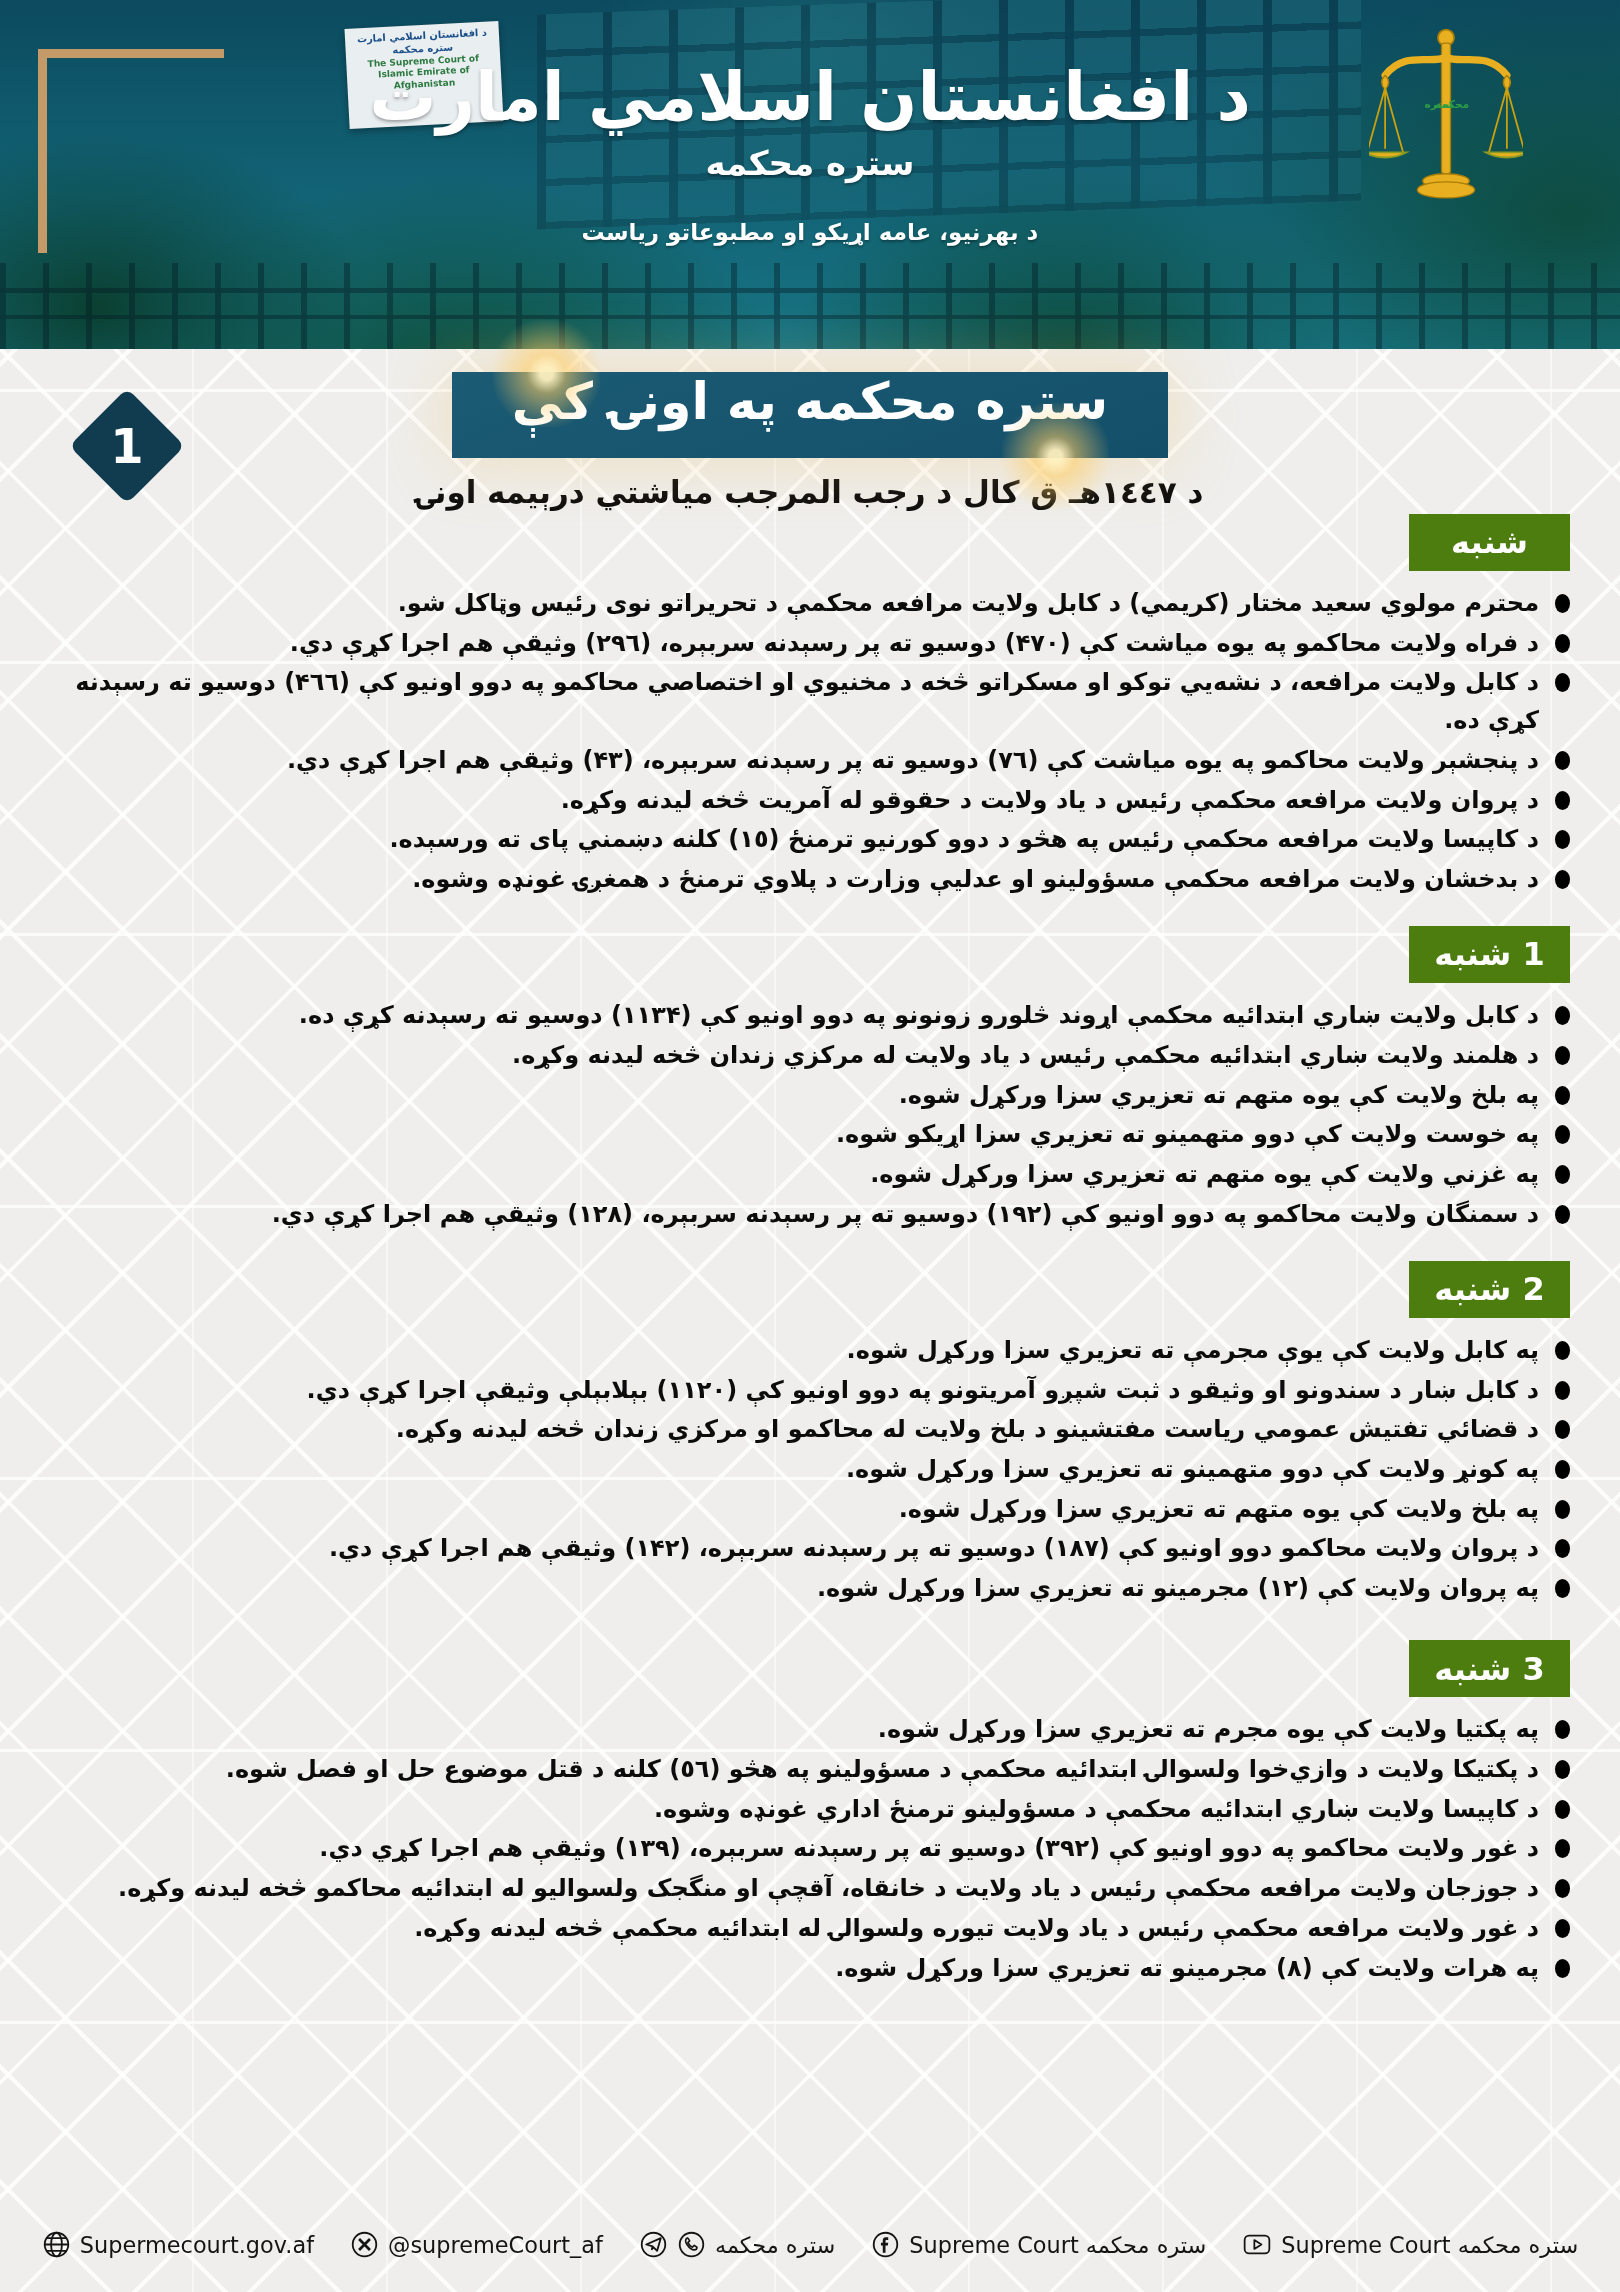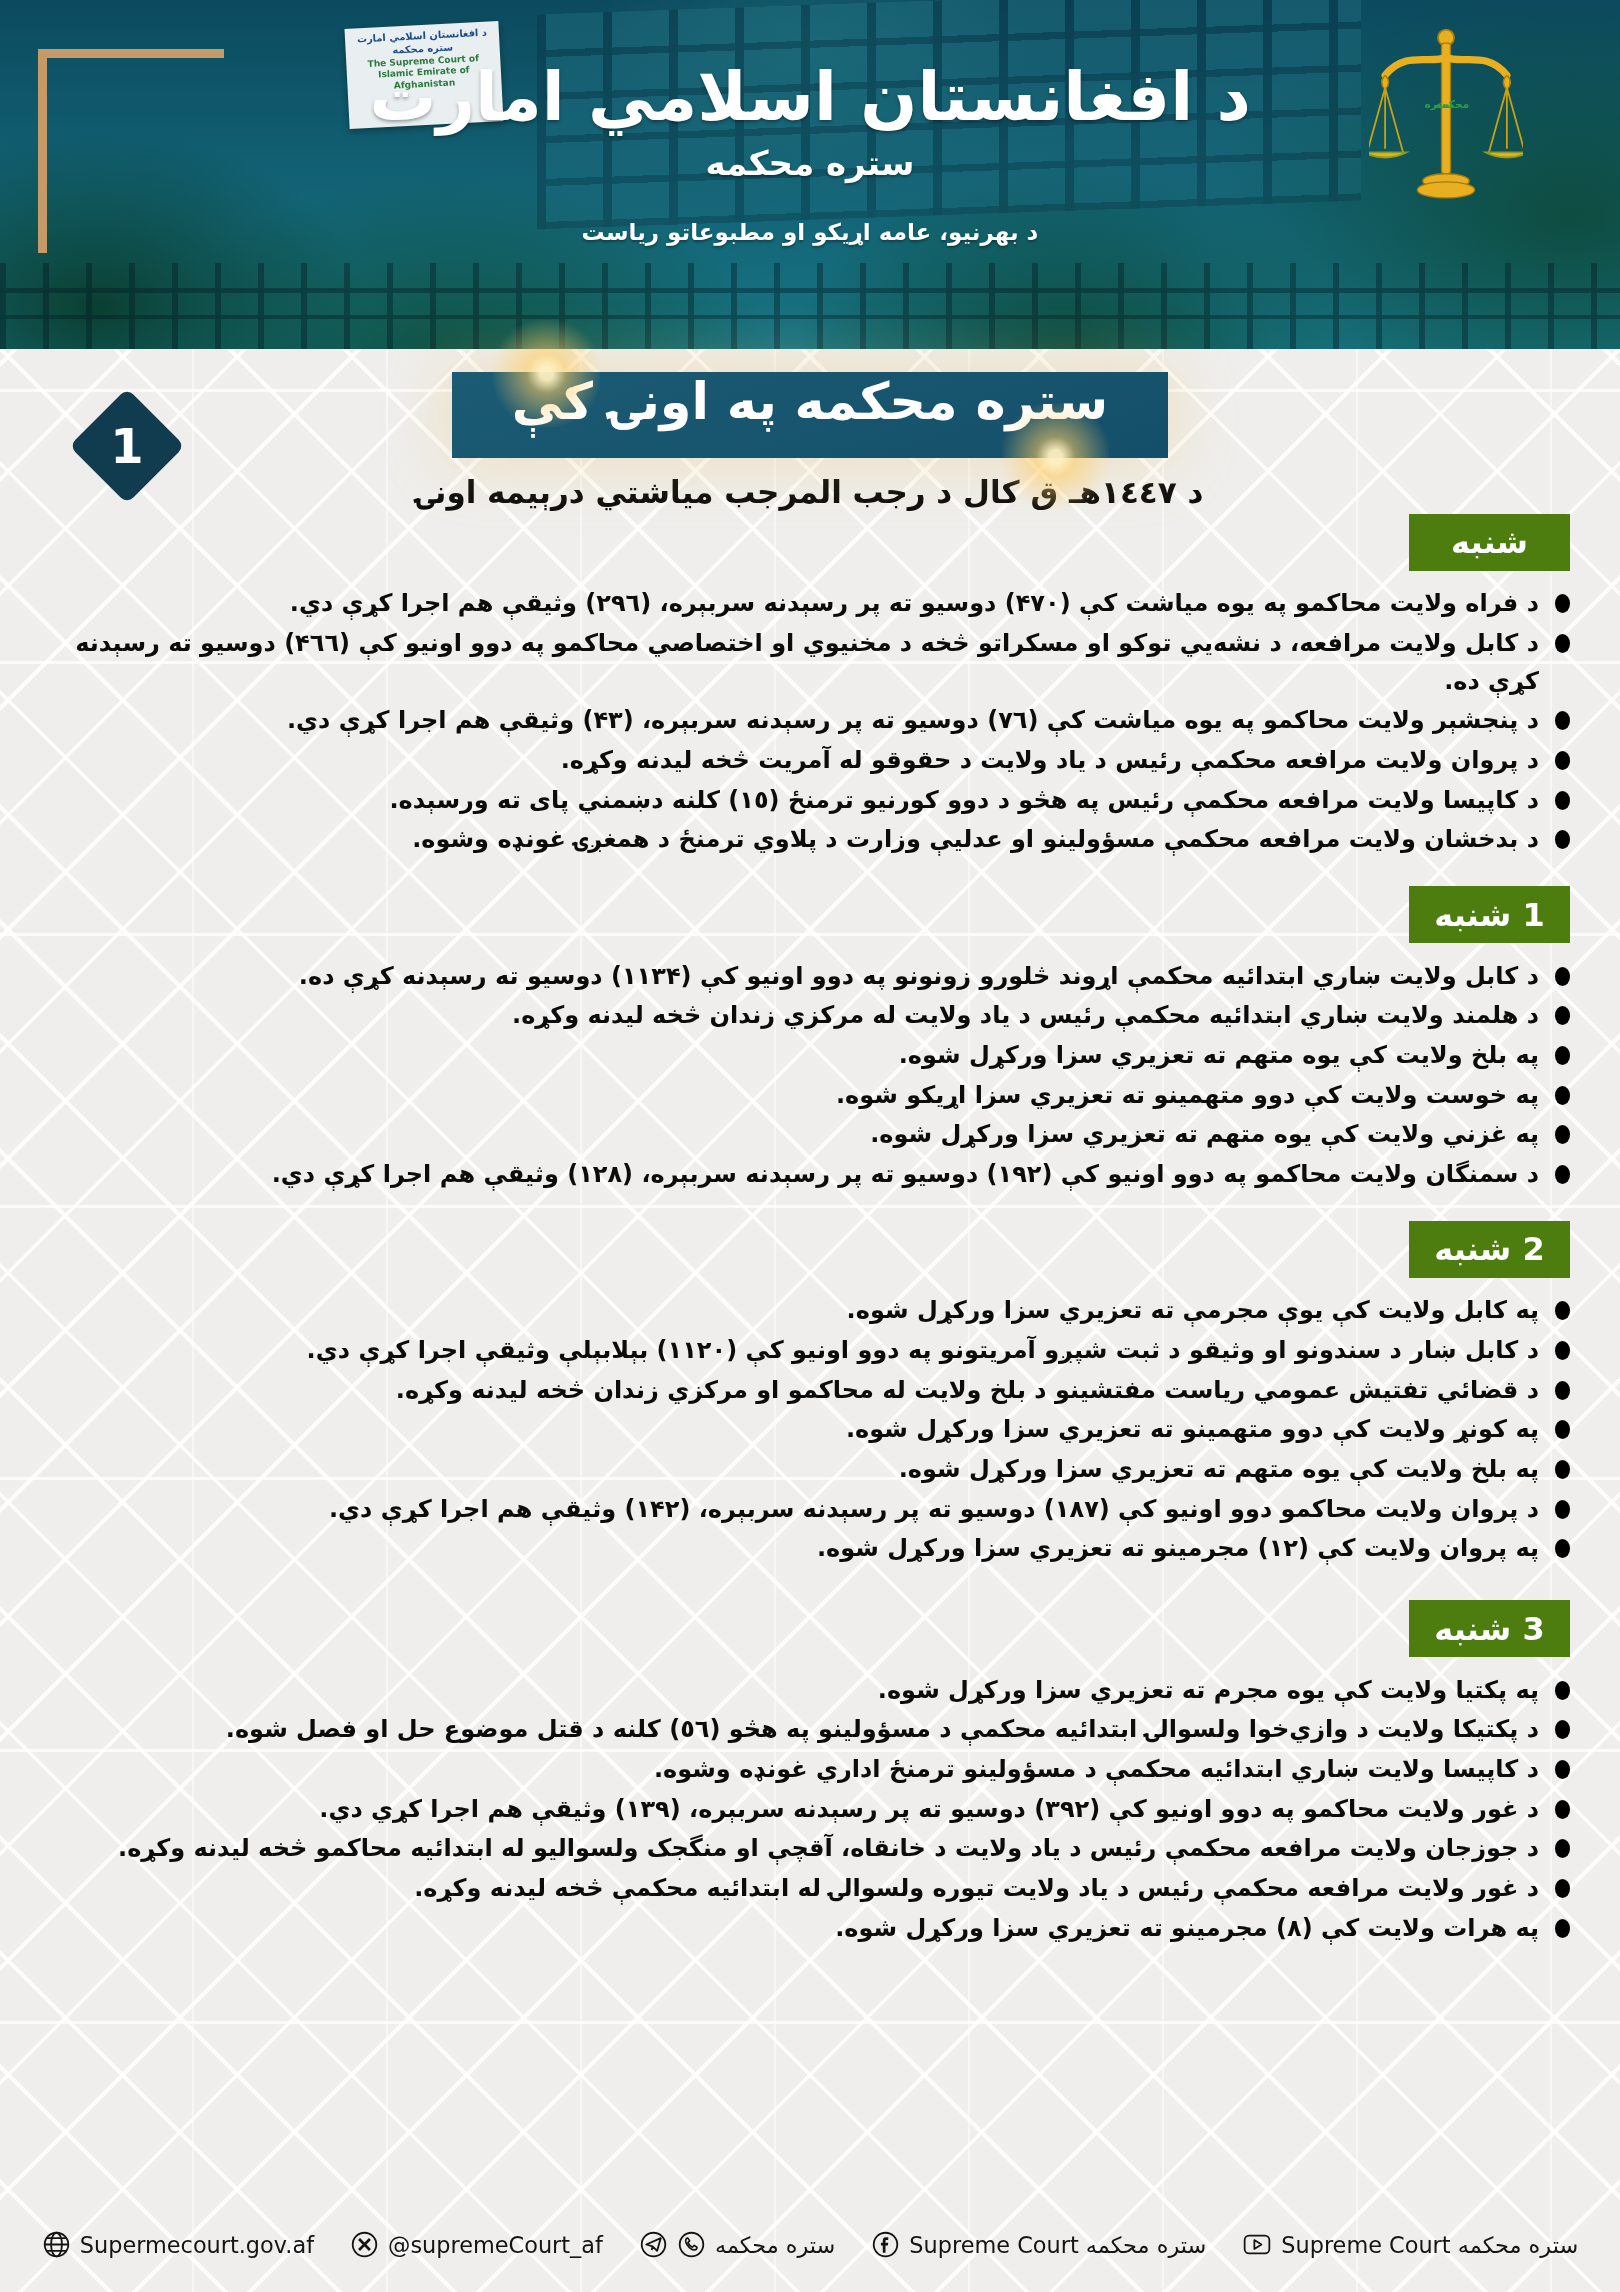--- a/index.html
+++ b/index.html
@@ -172,20 +172,24 @@
       <div class="spark b"></div>
       <div class="title">ستره محکمه په اونۍ کې</div>
     </div>
 
     <div class="subtitle">د ١٤٤٧هـ ق کال د رجب المرجب میاشتي درېیمه اونۍ</div>
 
     <section>
       <div class="section-head sh-m0">شنبه</div>
       <ul class="bullets">
 
+          <li>
+            <span class="dot"></span>
+            <span class="txt">محترم مولوي سعید مختار (کریمي) د کابل ولایت مرافعه محکمې د تحریراتو نوی رئیس وټاکل شو.</span>
+          </li>
 
           <li>
             <span class="dot"></span>
             <span class="txt">د فراه ولایت محاکمو په یوه میاشت کې (۴۷٠) دوسیو ته پر رسېدنه سربېره، (٢٩٦) وثیقې هم اجرا کړې دي.</span>
           </li>
 
           <li>
             <span class="dot"></span>
             <span class="txt">د کابل ولایت مرافعه، د نشه‌یي توکو او مسکراتو څخه د مخنیوي او اختصاصي محاکمو په دوو اونیو کې (۴٦٦) دوسیو ته رسېدنه کړې ده.</span>
           </li>

